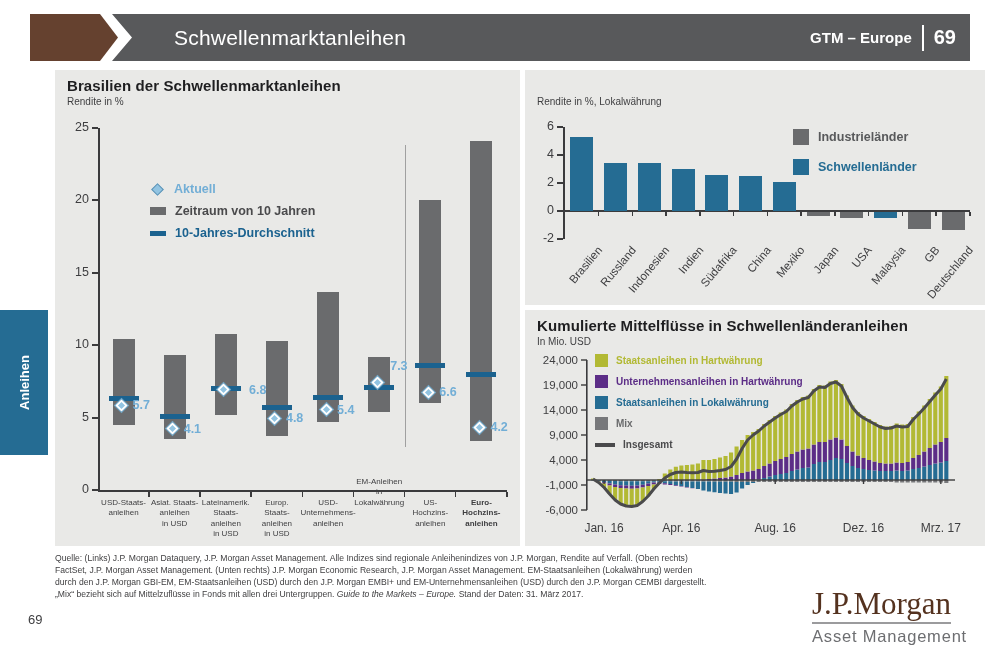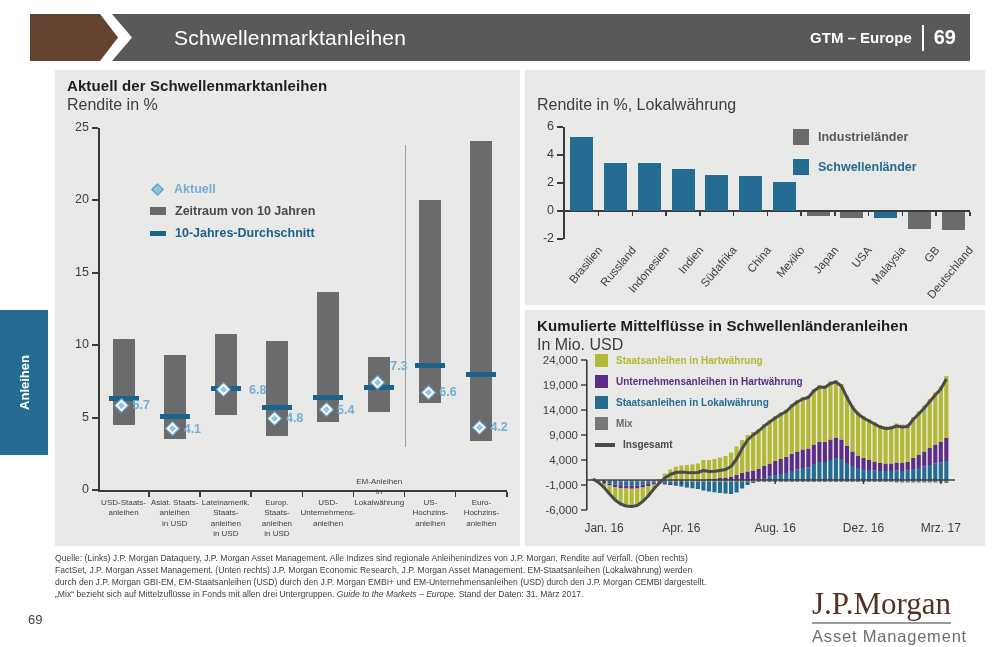--- a/index.html
+++ b/index.html
@@ -21,21 +21,21 @@
   .side-tab { position:absolute; left:0; top:310px; width:48px; height:145px; background:#256C93; z-index:3;
               display:flex; align-items:center; justify-content:center; }
   .side-tab span { transform:rotate(-90deg); color:#fff; font-size:13px; font-weight:bold; white-space:nowrap; }
 
   
   .panel { position:absolute; background:#E9E9E7; }
   #panel-left { left:55px; top:70px; width:465px; height:476px; }
   #panel-tr   { left:525px; top:70px;  width:460px; height:235px; }
   #panel-br   { left:525px; top:310px; width:460px; height:236px; }
   .panel h2 { position:absolute; left:12px; top:7px; font-size:15px; color:#1E1E20; letter-spacing:.1px; }
-  .panel .subtitle { position:absolute; left:12px; top:26px; font-size:16px; color:#3E3E40; }
+  .panel .subtitle { position:absolute; left:12px; top:26px; font-size:10px; color:#3E3E40; }
   .chartbox { position:absolute; inset:0; }
 
   
   .legend { position:absolute; z-index:5; }
   .legend .item { display:flex; align-items:center; gap:9px; font-weight:bold; }
   #legend1 { left:95px; top:108px; }
   #legend1 .item { height:22px; font-size:12.5px; }
   #legend2 { left:268px; top:52px; }
   #legend2 .item { height:30px; font-size:12.5px; }
   #legend3 { left:70px; top:40px; }
@@ -77,21 +77,21 @@
       <div class="hsep"></div>
       <span class="pnum">69</span>
     </div>
   </div>
 
   <div class="side-tab">
     <span>Anleihen</span>
   </div>
 
   <section class="panel" id="panel-left">
-    <h2>Aktuell der Schwellenmarktanleihen</h2>
+    <h2>Brasilien der Schwellenmarktanleihen</h2>
     <div class="subtitle">Rendite in %</div>
     <div class="legend" id="legend1">
       <div class="item">
         <span class="sw-diamond"></span>
         <span style="color:#72AED6">Aktuell</span>
       </div>
       <div class="item">
         <span class="sw-range"></span>
         <span style="color:#4A4A4C">Zeitraum von 10 Jahren</span>
       </div>
@@ -171,21 +171,21 @@
         <div class="abs" style="left: 360.312px; top: 292.972px; width: 30px; height: 5px; background: rgb(27, 98, 143);"></div>
         <div class="diamond" style="left: 368.812px; top: 317.932px;"></div>
         <div class="vallab" style="left: 384.312px; top: 315.432px;">6.6</div>
         <div class="catlab" style="left: 346.75px; top: 428px; width: 57.125px;">US-
 Hochzins-
 anleihen</div>
         <div class="abs" style="left: 415.438px; top: 71.032px; width: 22px; height: 299.736px; background: rgb(106, 107, 109);"></div>
         <div class="abs" style="left: 411.438px; top: 301.66px; width: 30px; height: 5px; background: rgb(27, 98, 143);"></div>
         <div class="diamond" style="left: 419.938px; top: 352.684px;"></div>
         <div class="vallab" style="left: 435.438px; top: 350.184px;">4.2</div>
-        <div class="catlab" style="left: 397.875px; top: 428px; width: 57.125px;">Euro-
+        <div class="catlab" style="left: 397.875px; top: 428px; width: 57.125px; font-weight: bold;">Euro-
 Hochzins-
 anleihen</div>
       </div>
   </section>
 
   <section class="panel" id="panel-tr">
     <div class="subtitle">Rendite in %, Lokalwährung</div>
     <div class="legend" id="legend2">
       <div class="item">
         <span class="sw-sq" style="background:#6A6B6D"></span>

